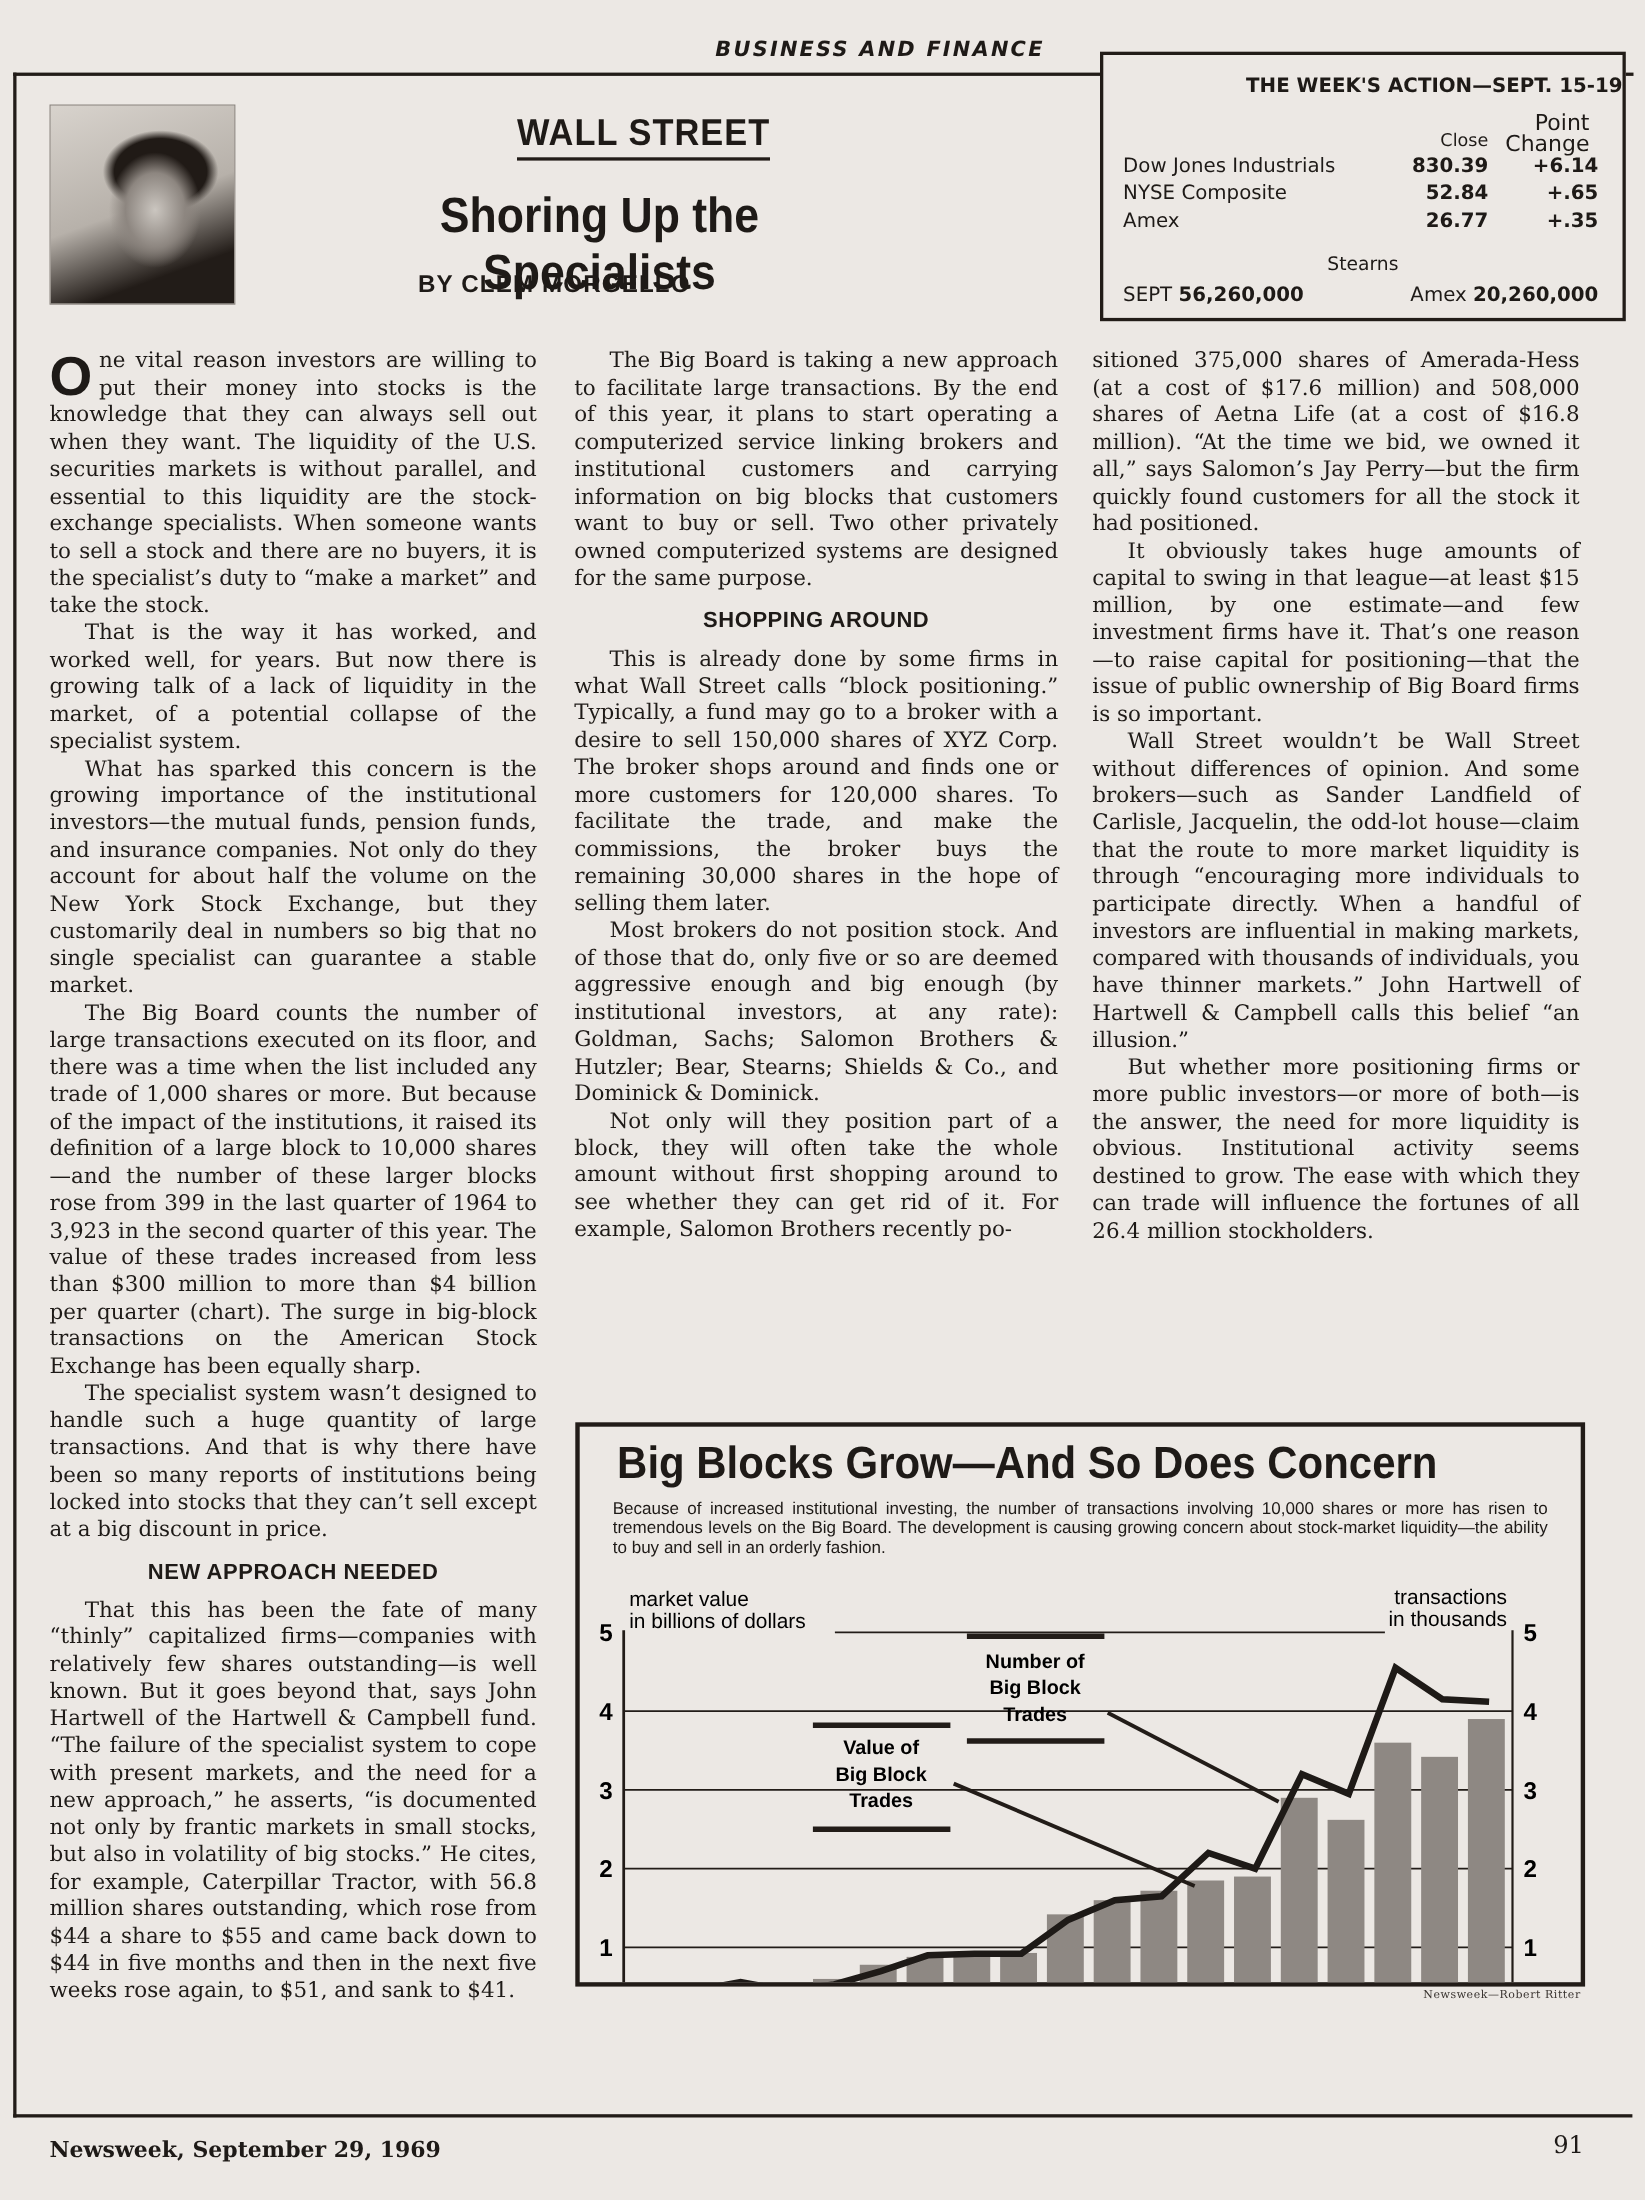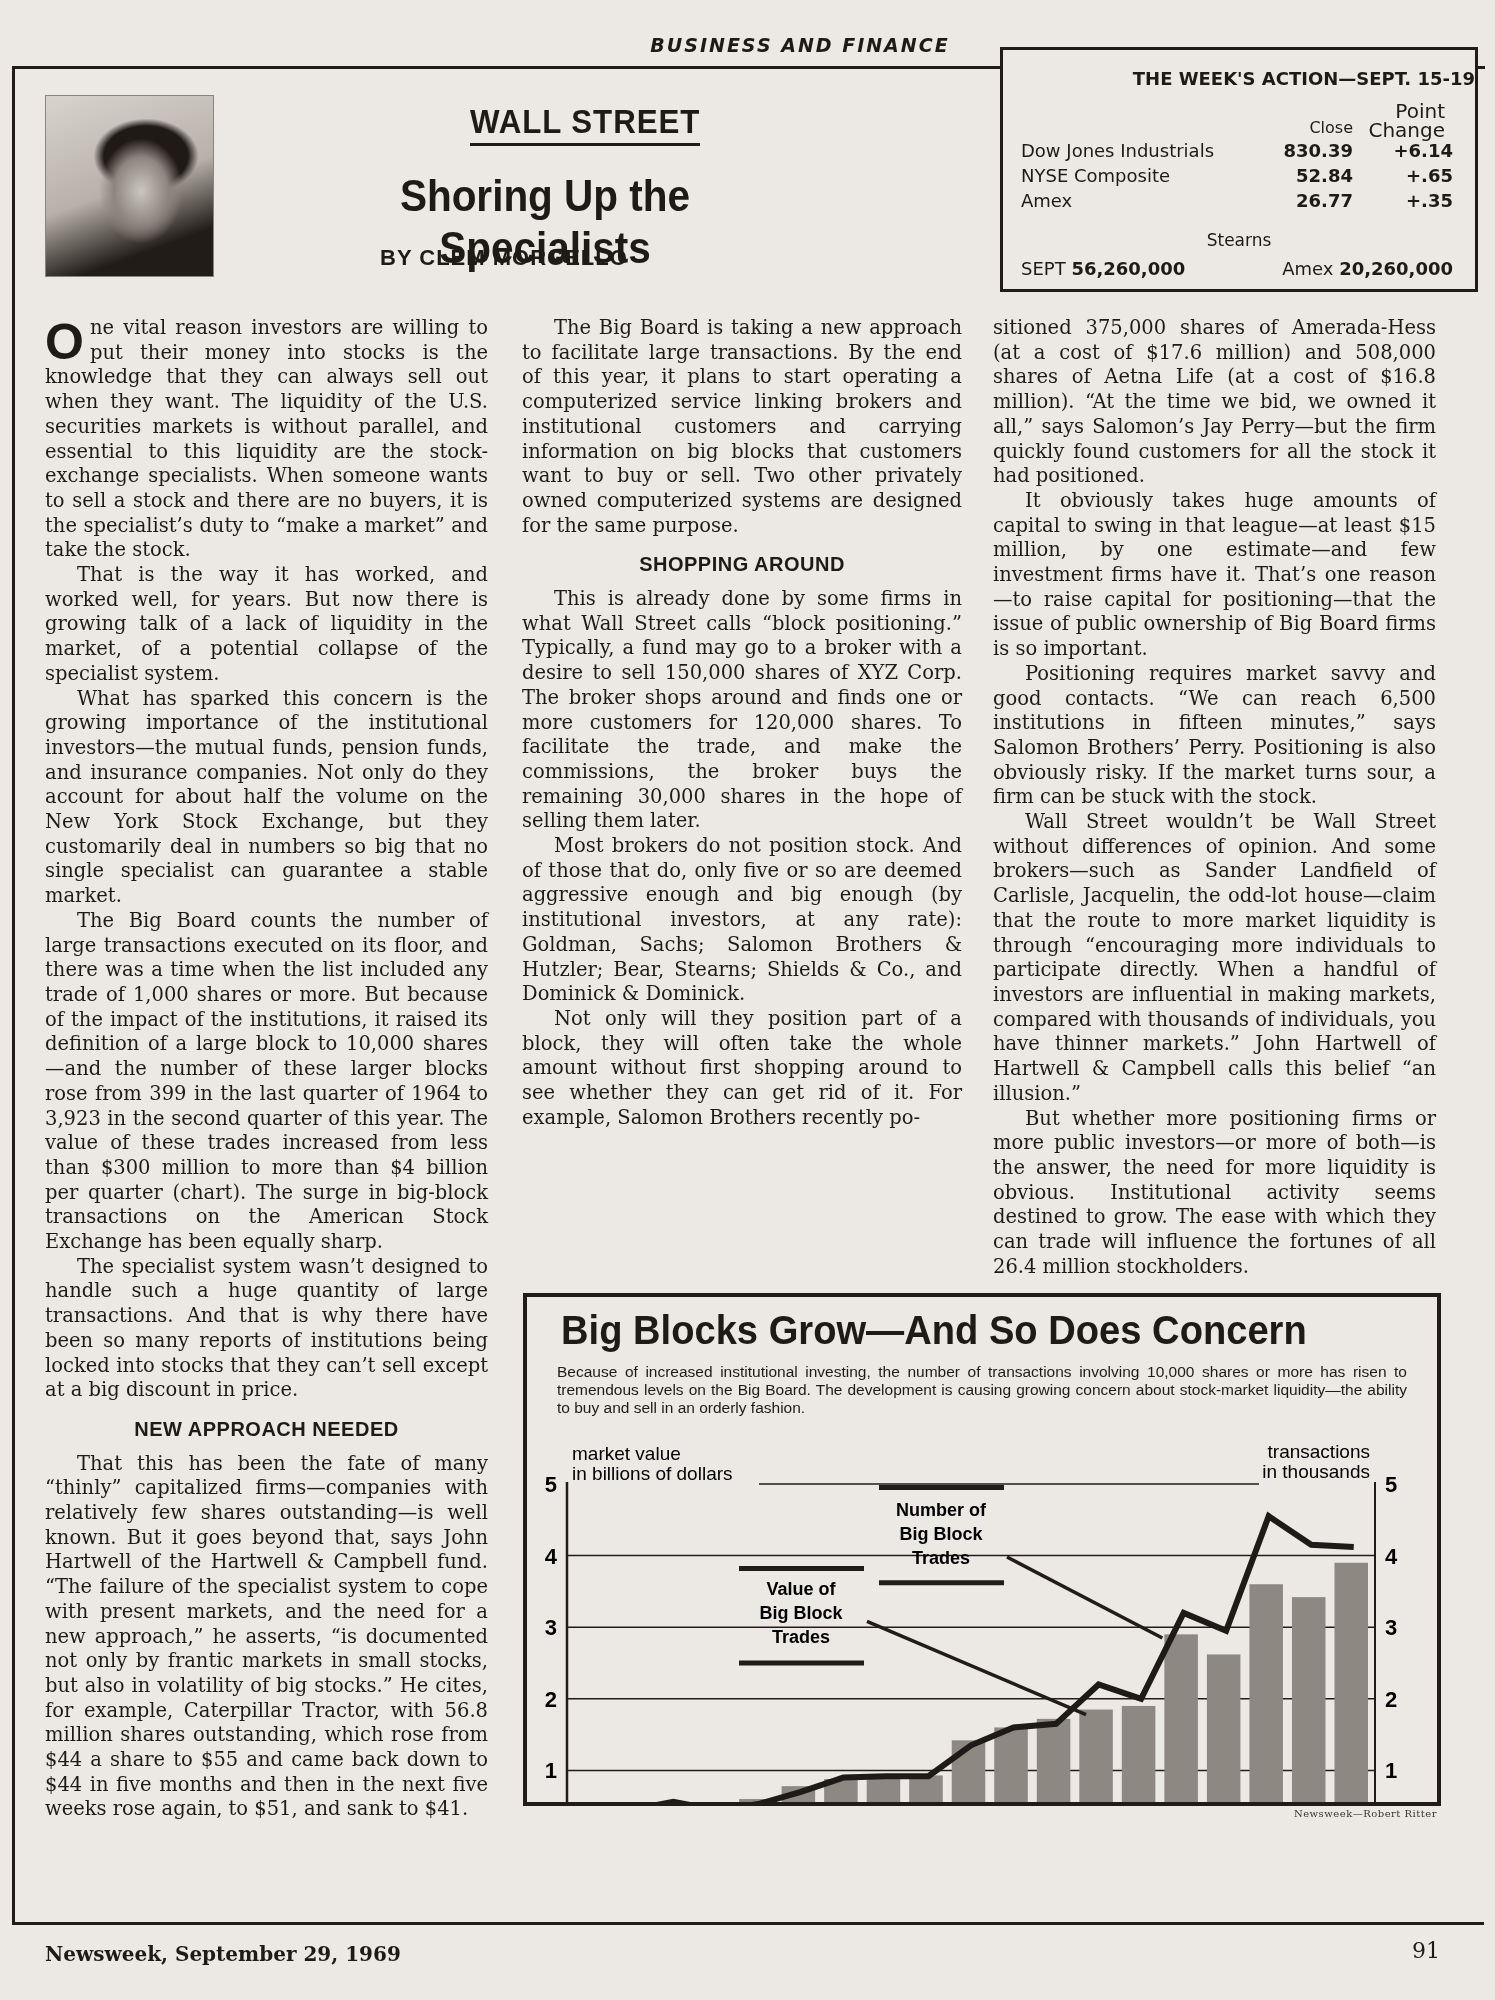--- a/index.html
+++ b/index.html
@@ -99,21 +99,20 @@
   <p>The Big Board is taking a new approach to facilitate large transactions. By the end of this year, it plans to start operating a computerized service linking brokers and institutional customers and carrying information on big blocks that customers want to buy or sell. Two other privately owned computerized systems are designed for the same purpose.</p>
   <h3>SHOPPING AROUND</h3>
   <p>This is already done by some firms in what Wall Street calls “block positioning.” Typically, a fund may go to a broker with a desire to sell 150,000 shares of XYZ Corp. The broker shops around and finds one or more customers for 120,000 shares. To facilitate the trade, and make the commissions, the broker buys the remaining 30,000 shares in the hope of selling them later.</p>
   <p>Most brokers do not position stock. And of those that do, only five or so are deemed aggressive enough and big enough (by institutional investors, at any rate): Goldman, Sachs; Salomon Brothers &amp; Hutzler; Bear, Stearns; Shields &amp; Co., and Dominick &amp; Dominick.</p>
   <p>Not only will they position part of a block, they will often take the whole amount without first shopping around to see whether they can get rid of it. For example, Salomon Brothers recently po-</p>
 </div>
 
 <div class="col col3">
   <p class="noind">sitioned 375,000 shares of Amerada-Hess (at a cost of $17.6 million) and 508,000 shares of Aetna Life (at a cost of $16.8 million). “At the time we bid, we owned it all,” says Salomon’s Jay Perry—but the firm quickly found customers for all the stock it had positioned.</p>
   <p>It obviously takes huge amounts of capital to swing in that league—at least $15 million, by one estimate—and few investment firms have it. That’s one reason—to raise capital for positioning—that the issue of public ownership of Big Board firms is so important.</p>
-  <p>Positioning requires market savvy and good contacts. “We can reach 6,500 institutions in fifteen minutes,” says Salomon Brothers’ Perry. Positioning is also obviously risky. If the market turns sour, a firm can be stuck with the stock.</p>
   <p>Wall Street wouldn’t be Wall Street without differences of opinion. And some brokers—such as Sander Landfield of Carlisle, Jacquelin, the odd-lot house—claim that the route to more market liquidity is through “encouraging more individuals to participate directly. When a handful of investors are influential in making markets, compared with thousands of individuals, you have thinner markets.” John Hartwell of Hartwell &amp; Campbell calls this belief “an illusion.”</p>
   <p>But whether more positioning firms or more public investors—or more of both—is the answer, the need for more liquidity is obvious. Institutional activity seems destined to grow. The ease with which they can trade will influence the fortunes of all 26.4 million stockholders.</p>
 </div>
 
 <div class="chart-box">
   <div class="ch-title">Big Blocks Grow—And So Does Concern</div>
   <div class="ch-sub">Because of increased institutional investing, the number of transactions involving 10,000 shares or more has risen to tremendous levels on the Big Board. The development is causing growing concern about stock-market liquidity—the ability to buy and sell in an orderly fashion.</div>
   <svg class="chart-svg" id="chart" width="910" height="505">
       <text x="45" y="163" font-size="19" class="svgtxt">market value</text>
       <text x="45" y="183" font-size="19" class="svgtxt">in billions of dollars</text>

